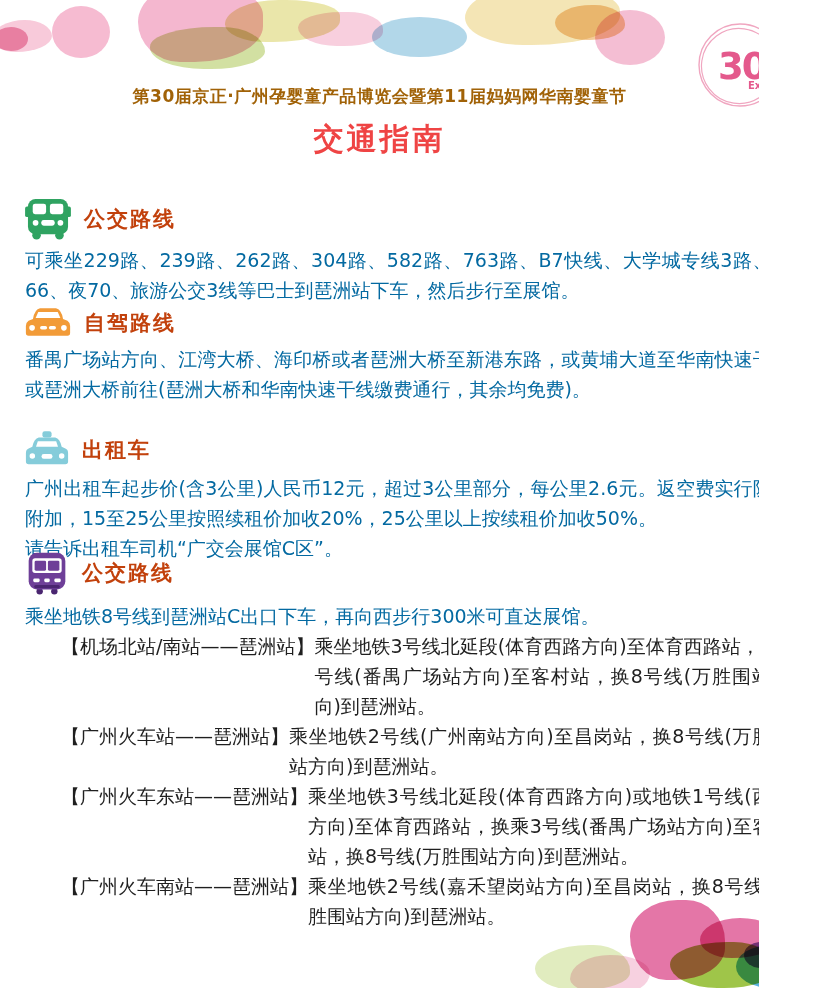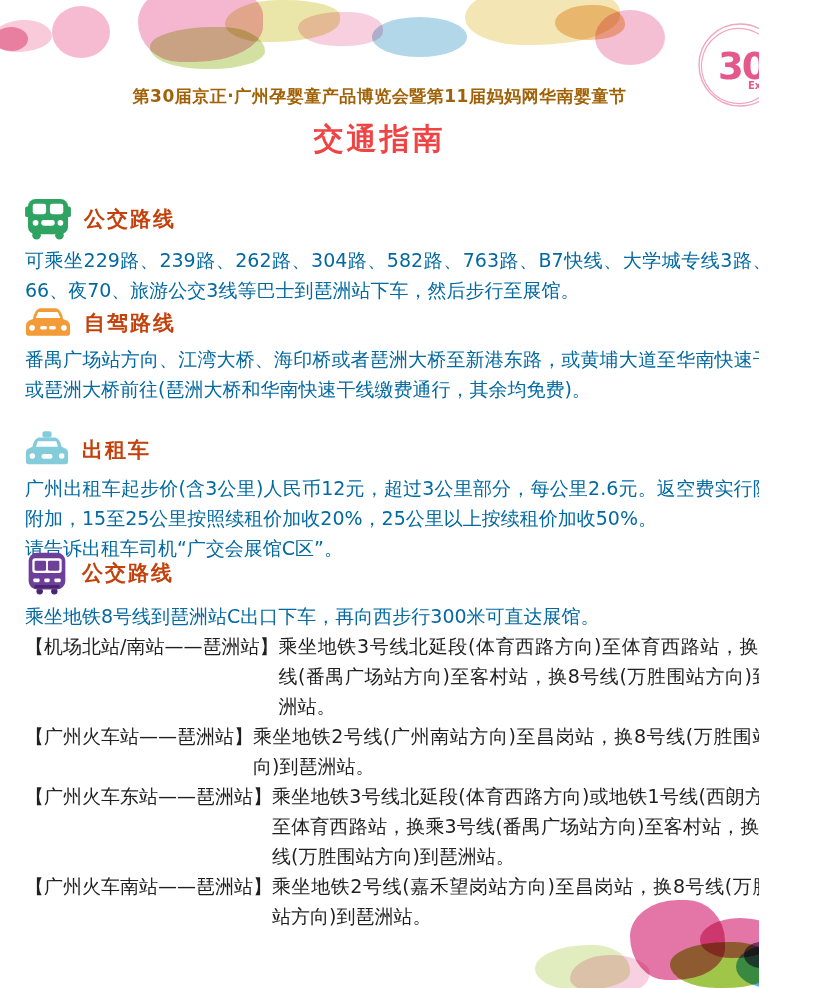--- a/index.html
+++ b/index.html
@@ -63,21 +63,21 @@
 
   .sec-head { display:flex; align-items:center; gap:13px; margin-bottom:5px; }
   .sec-head h2 { margin:0; font-size:21px; font-weight:700; color:#c2410c; letter-spacing:2px; }
   .icon { display:flex; align-items:center; justify-content:center; flex:0 0 auto; }
   .icon-bus   { color:#2fa361; }
   .icon-car   { color:#f29b38; }
   .icon-taxi  { color:#85ccda; }
   .icon-metro { color:#6e3f98; }
 
   .section p { margin:0; font-size:19px; line-height:30px; text-align:justify; color:#0369a1; }
-  .route { display:flex; font-size:19px; line-height:30px; color:#1f1f1f; }
+  .route { display:flex; font-size:19px; line-height:30px; color:#1f1f1f;margin-left:36px; }
   .route-label { flex:0 0 auto; white-space:nowrap; }
   .route-text  { flex:1 1 auto; text-align:justify; }
 </style>
 </head>
 <body>
 
 <div class="page">
 
   <div>
     <div class="blob t1"></div>

